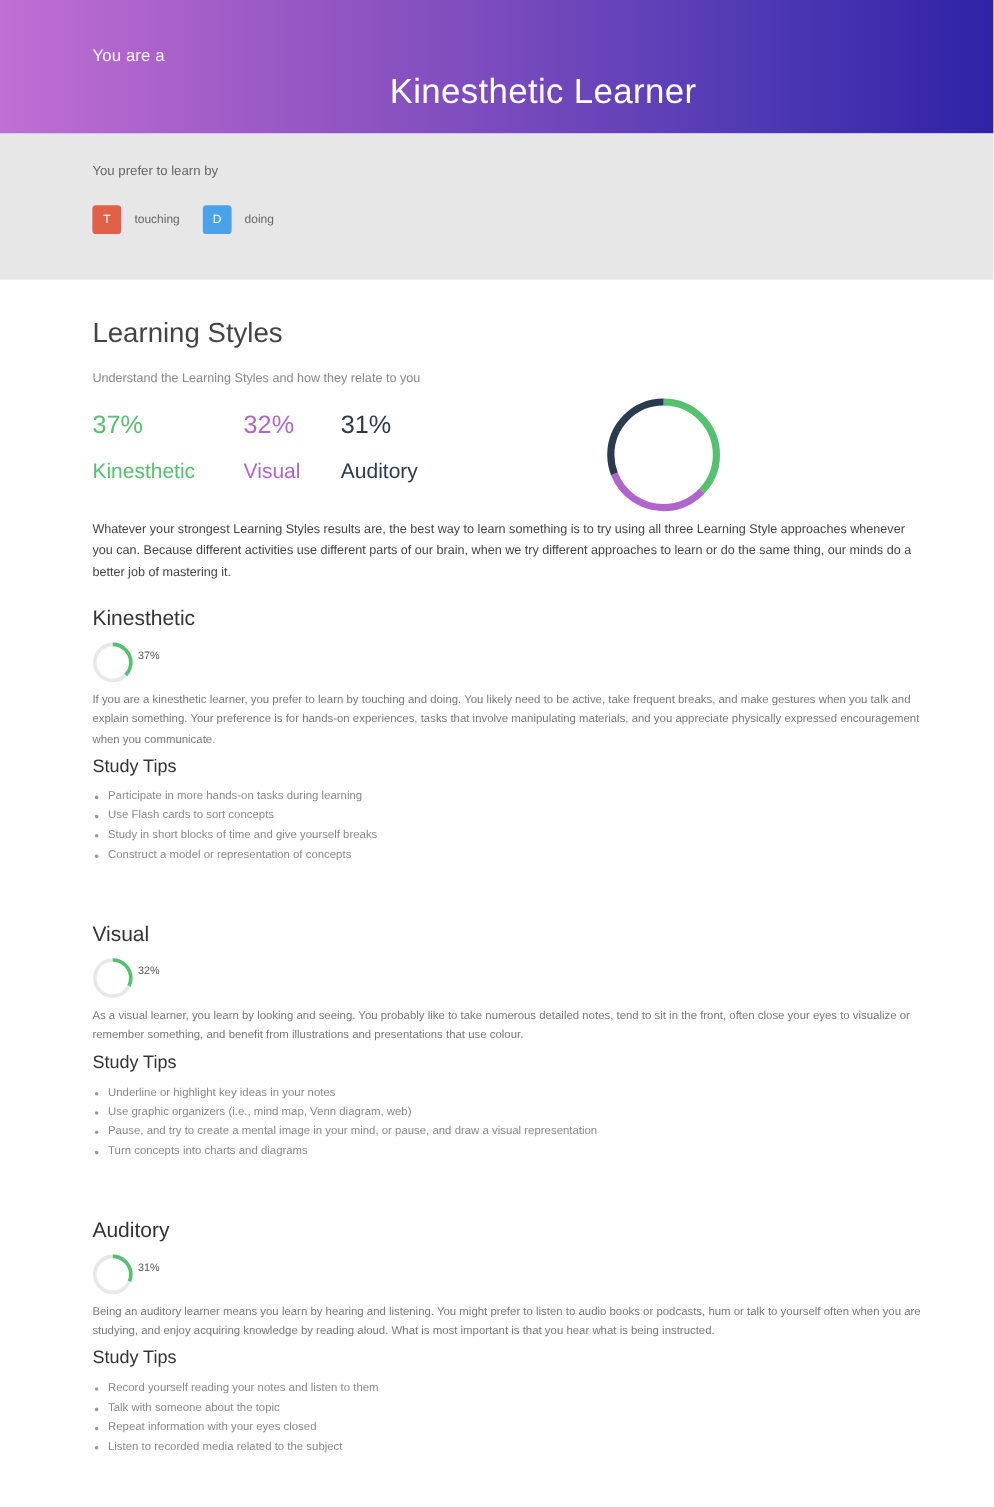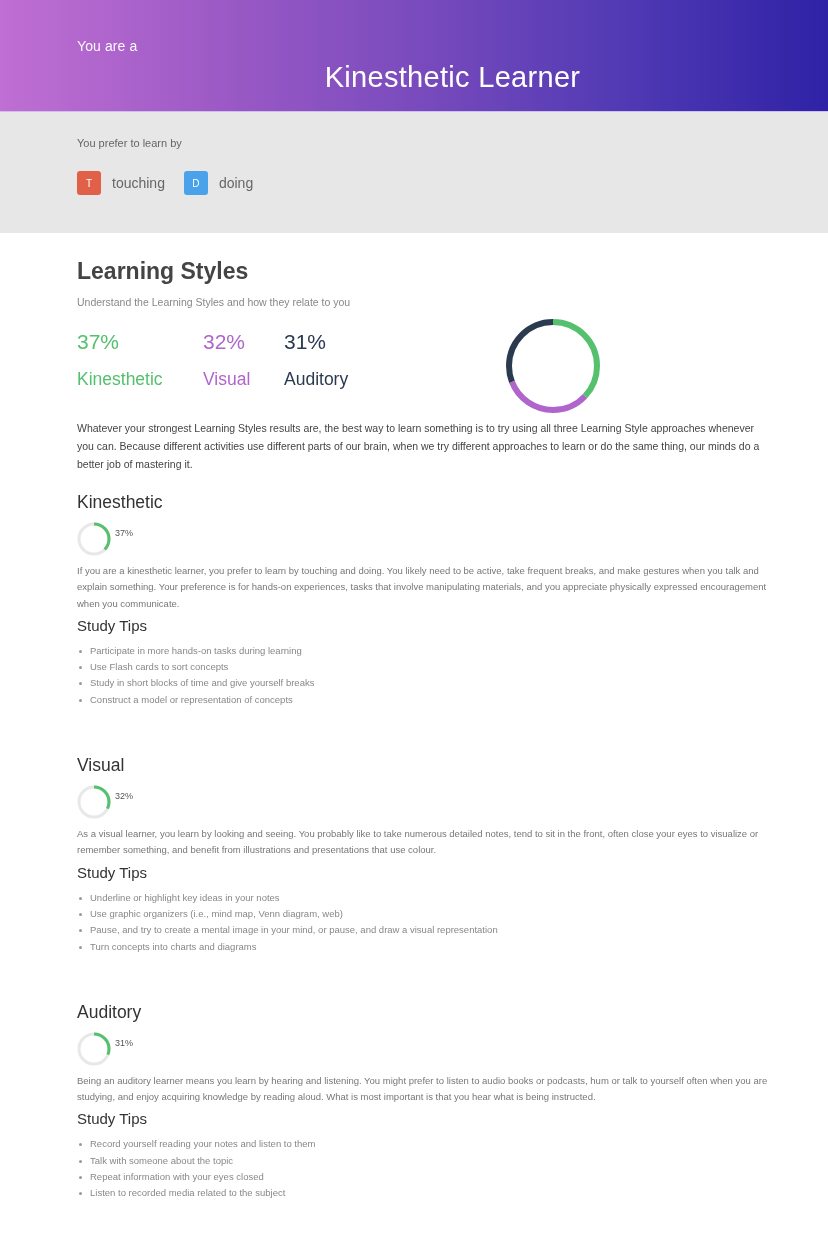--- a/index.html
+++ b/index.html
@@ -18,25 +18,25 @@
 
   .prefer {
     height: 121px;
     background: #e7e7e7;
     padding: 24px 0 0 77px;
   }
   .prefer .label { font-size: 11px; color: #666; line-height: 14px; }
   .chips { display: flex; align-items: center; margin-top: 21px; }
   .chip { display: flex; align-items: center; margin-right: 19px; }
   .chip-box { width: 24px; height: 24px; border-radius: 3px; color: #fff; font-size: 10px; display: flex; align-items: center; justify-content: center; }
-  .chip-text { font-size: 14px; color: #666; margin-left: 11px; }
+  .chip-text { font-size: 10px; color: #666; margin-left: 11px; }
 
   .main { padding: 0 0 0 77px; width: 760px; }
-  .ls-title { font-size: 23px; color: #444; font-weight: 700; margin-top: 24px; line-height: 28px; }
-  .ls-sub { font-size: 10.5px; color: #888; margin-top: 10px; line-height: 14px; }
+  .ls-title { font-size: 23px; color: #444; font-weight: 400; margin-top: 30px; line-height: 28px; }
+  .ls-sub { font-size: 10.5px; color: #888; margin-top: 17px; line-height: 14px; }
 
   .summary { position: relative; height: 110px; }
   .stat { position: absolute; }
   .stat .pct { font-size: 21px; font-weight: 300; line-height: 24px; }
   .stat .name { font-size: 17.5px; font-weight: 300; line-height: 22px; margin-top: 14px; }
   .donut { position: absolute; left: 427px; top: 8px; }
 
   .intro { font-size: 10.5px; color: #444; line-height: 18px; width: 690px; margin-top: 0; }
 
   .section h2 { font-size: 17.5px; color: #333; font-weight: 300; line-height: 22px; }

